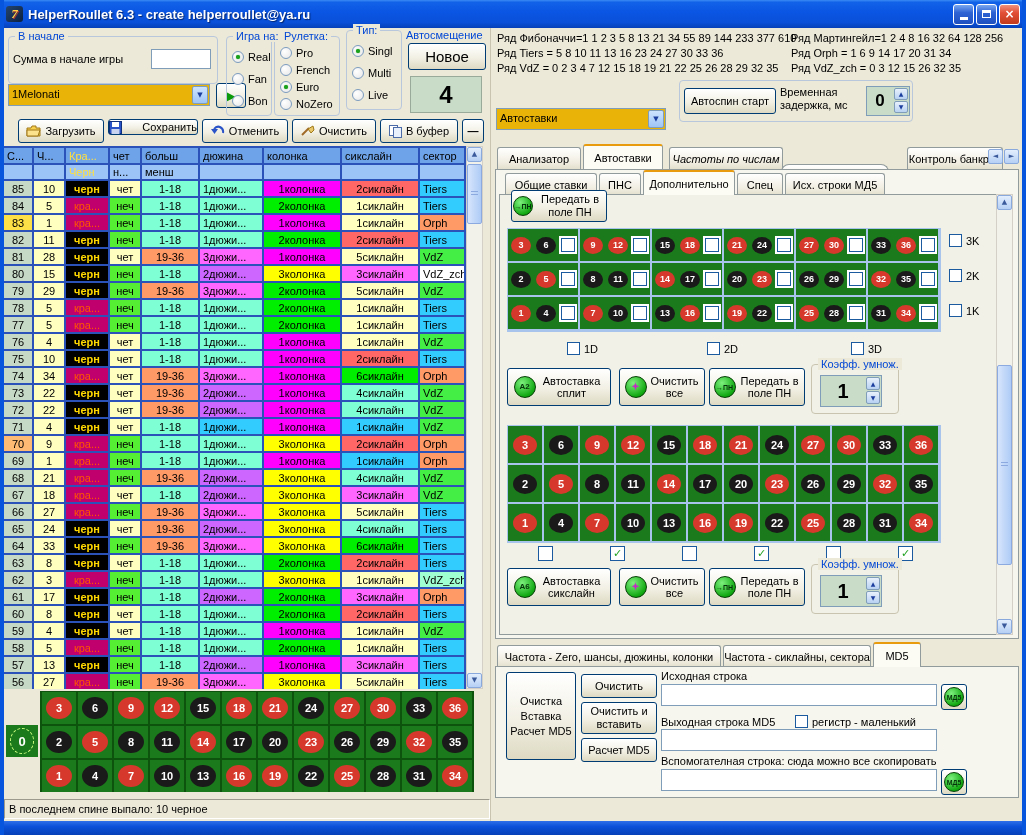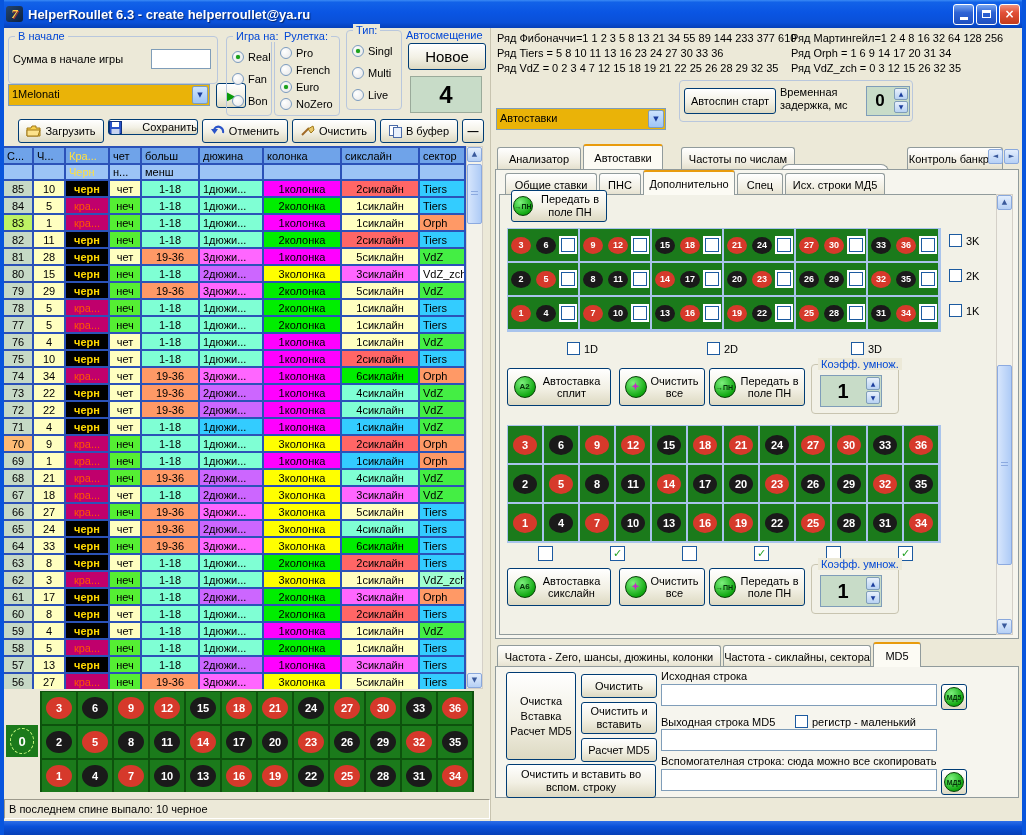--- a/index.html
+++ b/index.html
@@ -266,21 +266,21 @@
           <div class="tcell" style="width: 32px; background: rgb(255, 255, 192);">5</div>
           <div class="tcell" style="width: 44px; background: rgb(192, 0, 108); color: rgb(255, 85, 0);">кра...</div>
           <div class="tcell" style="width: 32px; background: rgb(85, 238, 51);">неч</div>
           <div class="tcell" style="width: 58px; background: rgb(127, 255, 212);">1-18</div>
           <div class="tcell left" style="width: 64px; background: rgb(127, 255, 212);">1дюжи...</div>
           <div class="tcell" style="width: 78px; background: rgb(0, 238, 0);">2колонка</div>
           <div class="tcell" style="width: 78px; background: rgb(255, 255, 192);">1сиклайн</div>
           <div class="tcell left" style="width: 46px; background: rgb(51, 204, 255);">Tiers</div>
         </div>
         <div class="trow ">
-          <div class="tcell" style="width: 30px; background: #bef264;">83</div>
+          <div class="tcell" style="width: 30px; background: #fde047;">83</div>
           <div class="tcell" style="width: 32px; background: rgb(255, 255, 192);">1</div>
           <div class="tcell" style="width: 44px; background: rgb(192, 0, 108); color: rgb(255, 85, 0);">кра...</div>
           <div class="tcell" style="width: 32px; background: rgb(85, 238, 51);">неч</div>
           <div class="tcell" style="width: 58px; background: rgb(127, 255, 212);">1-18</div>
           <div class="tcell left" style="width: 64px; background: rgb(127, 255, 212);">1дюжи...</div>
           <div class="tcell" style="width: 78px; background: rgb(255, 0, 255);">1колонка</div>
           <div class="tcell" style="width: 78px; background: rgb(255, 255, 192);">1сиклайн</div>
           <div class="tcell left" style="width: 46px; background: rgb(255, 153, 102);">Orph</div>
         </div>
         <div class="trow ">
@@ -731,21 +731,21 @@
     </div>
 
     <div class="combo" style="left:5px;top:80px;width:170px;height:22px;">
       <span class="val">Автоставки</span>
       <span class="cbtn">▼</span>
     </div>
 
     <div id="main-tabs">
         <div class="tab" style="left: 6px; top: 119px; width: 84px;">Анализатор</div>
         <div class="tab active" style="left: 92px; top: 119px; width: 80px;">Автоставки</div>
-        <div class="tab" style="left: 190px; top: 119px; width: 114px;">Частоты по числам</div>
+        <div class="tab" style="left: 178px; top: 119px; width: 114px; font-style: italic;">Частоты по числам</div>
         <div class="tab" style="left: 290px; top: 136px; width: 108px; border-radius: 8px;">Функционал PsevdoMS</div>
         <div class="tab" style="left: 416px; top: 119px; width: 96px;">Контроль банкрол</div>
       </div>
     <div class="sb-arrow" style="left:497px;top:121px;">
         <span>◄</span>
       </div>
     <div class="sb-arrow" style="left:513px;top:121px;">
         <span>►</span>
       </div>
 
@@ -1097,19 +1097,18 @@
       </span>
     <input class="input" style="left: 170px; top: 701px; width: 276px; height: 22px; z-index: 3;" value="">
 
     <span class="lbl" style="left:170px;top:727px;z-index:3;">Вспомогателная строка: сюда можно все скопировать</span>
     <input class="input" style="left: 170px; top: 741px; width: 276px; height: 22px; z-index: 3;" value="">
     <div class="btn" style="left:450px;top:741px;width:26px;height:26px;z-index:3;padding:0;">
       <div class="green-ico" style="width:20px;height:20px;">
           <span>МД5</span>
         </div>
       </div>
-    <div class="btn" style="left:15px;top:736px;width:150px;height:34px;white-space:normal;line-height:13px;z-index:3;">Очистить и  вставить во вспом. строку</div>
 
   </div>
 
   <div style="position:absolute;left:-4px;bottom:0;width:1026px;height:14px;
        background:linear-gradient(180deg,#2E6FE8,#0A50D8 40%,#0640B8);"></div>
 </div>
 
 </body></html>

